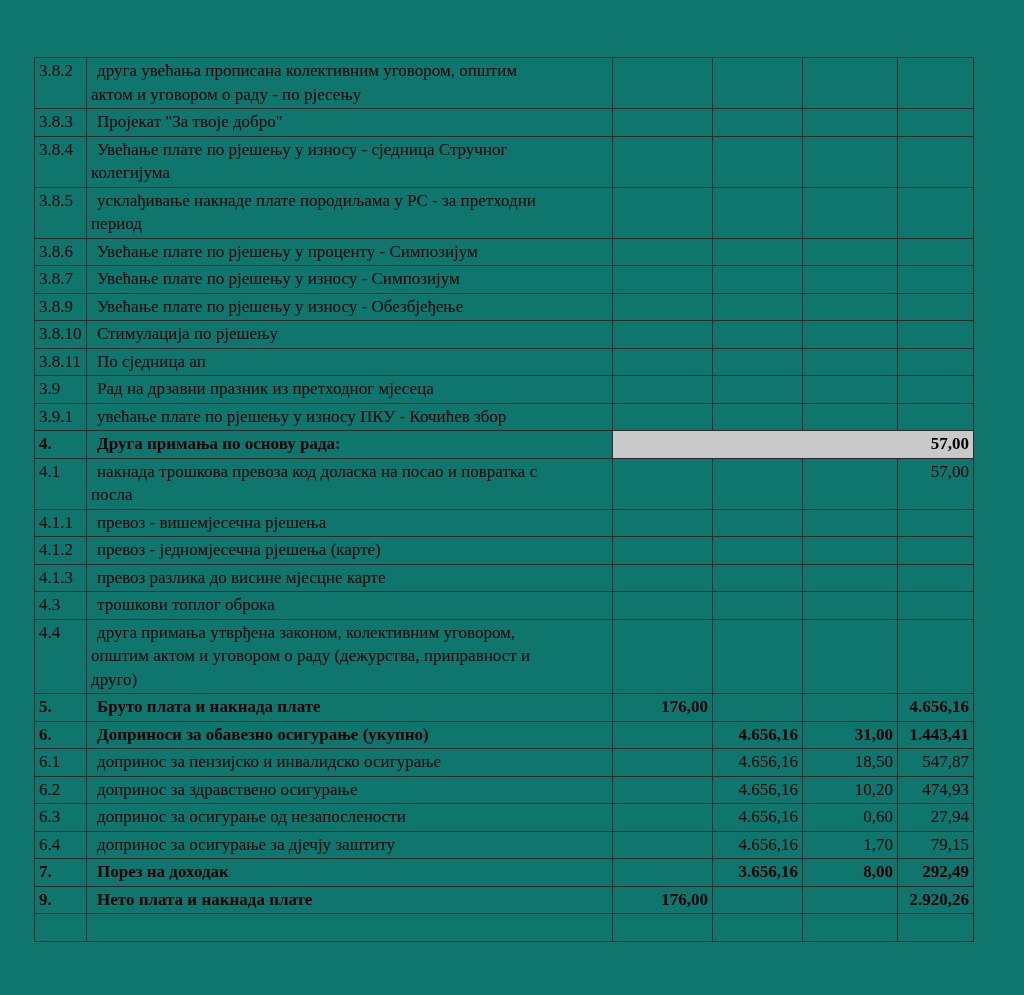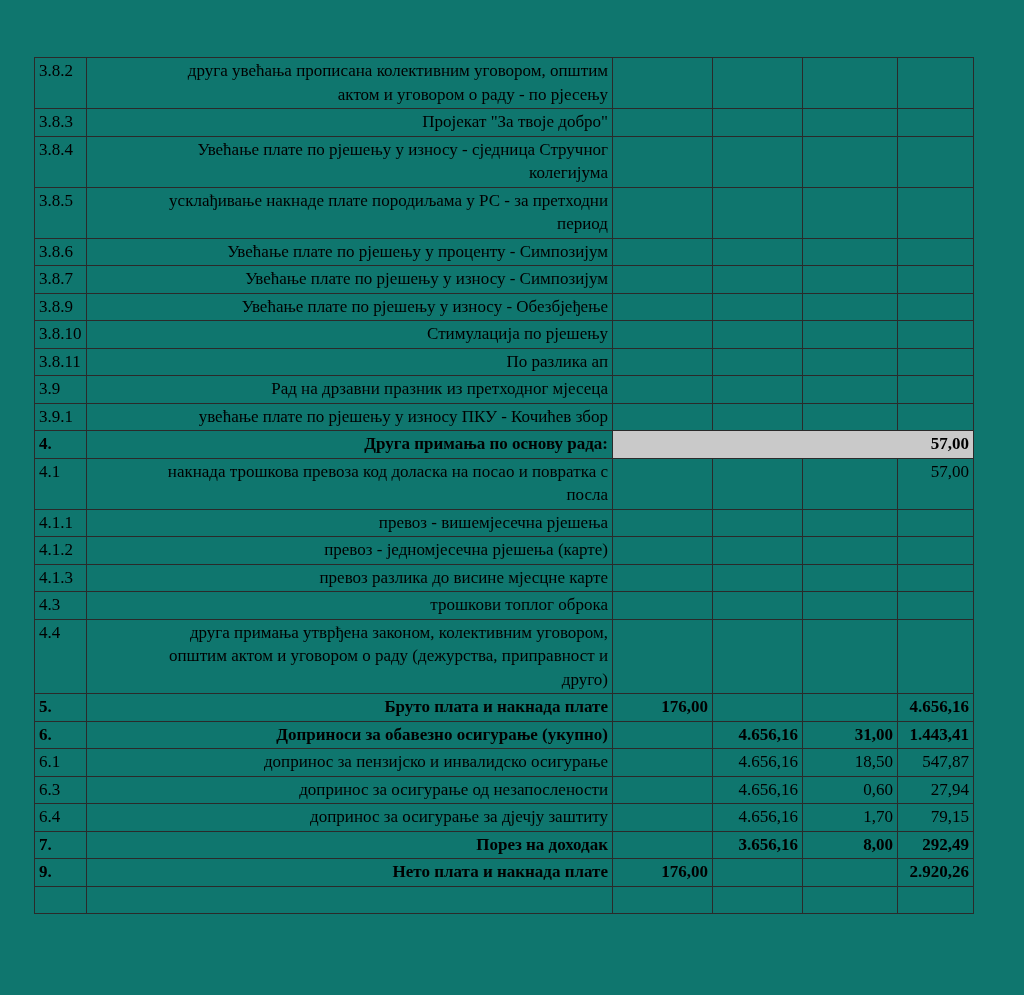--- a/index.html
+++ b/index.html
@@ -30,21 +30,20 @@
   }
   td.num {
     height: 23.5px;
     padding-left: 5px;
     white-space: nowrap;
   }
   td.desc {
     padding-left: 8px;
     text-indent: 6px;
     white-space: pre-line;
-    text-align: right;
   }
   td.val {
     text-align: right;
     padding-right: 6px;
     white-space: nowrap;
   }
   td.c2 { padding-top: 3px; padding-bottom: 0; }
   td.c3 { padding-top: 0; padding-bottom: 3px; }
   td.c4 { padding-top: 1px; padding-bottom: 2px; }
   tr.bold td { font-weight: bold; }
@@ -130,21 +129,21 @@
         <tr>
           <td class="num">3.8.10</td>
           <td class="desc">Стимулација по рјешењу</td>
           <td class="val c1"></td>
           <td class="val c2"></td>
           <td class="val c3"></td>
           <td class="val c4"></td>
         </tr>
         <tr>
           <td class="num">3.8.11</td>
-          <td class="desc">По разлика ап</td>
+          <td class="desc">По сједница ап</td>
           <td class="val c1"></td>
           <td class="val c2"></td>
           <td class="val c3"></td>
           <td class="val c4"></td>
         </tr>
         <tr>
           <td class="num">3.9</td>
           <td class="desc">Рад на дрзавни празник из претходног мјесеца</td>
           <td class="val c1"></td>
           <td class="val c2"></td>
@@ -231,20 +230,28 @@
           <td class="val c3">31,00</td>
           <td class="val c4">1.443,41</td>
         </tr>
         <tr>
           <td class="num">6.1</td>
           <td class="desc">допринос за пензијско и инвалидско осигурање</td>
           <td class="val c1"></td>
           <td class="val c2">4.656,16</td>
           <td class="val c3">18,50</td>
           <td class="val c4">547,87</td>
+        </tr>
+        <tr>
+          <td class="num">6.2</td>
+          <td class="desc">допринос за здравствено осигурање</td>
+          <td class="val c1"></td>
+          <td class="val c2">4.656,16</td>
+          <td class="val c3">10,20</td>
+          <td class="val c4">474,93</td>
         </tr>
         <tr>
           <td class="num">6.3</td>
           <td class="desc">допринос за осигурање од незапослености</td>
           <td class="val c1"></td>
           <td class="val c2">4.656,16</td>
           <td class="val c3">0,60</td>
           <td class="val c4">27,94</td>
         </tr>
         <tr>

